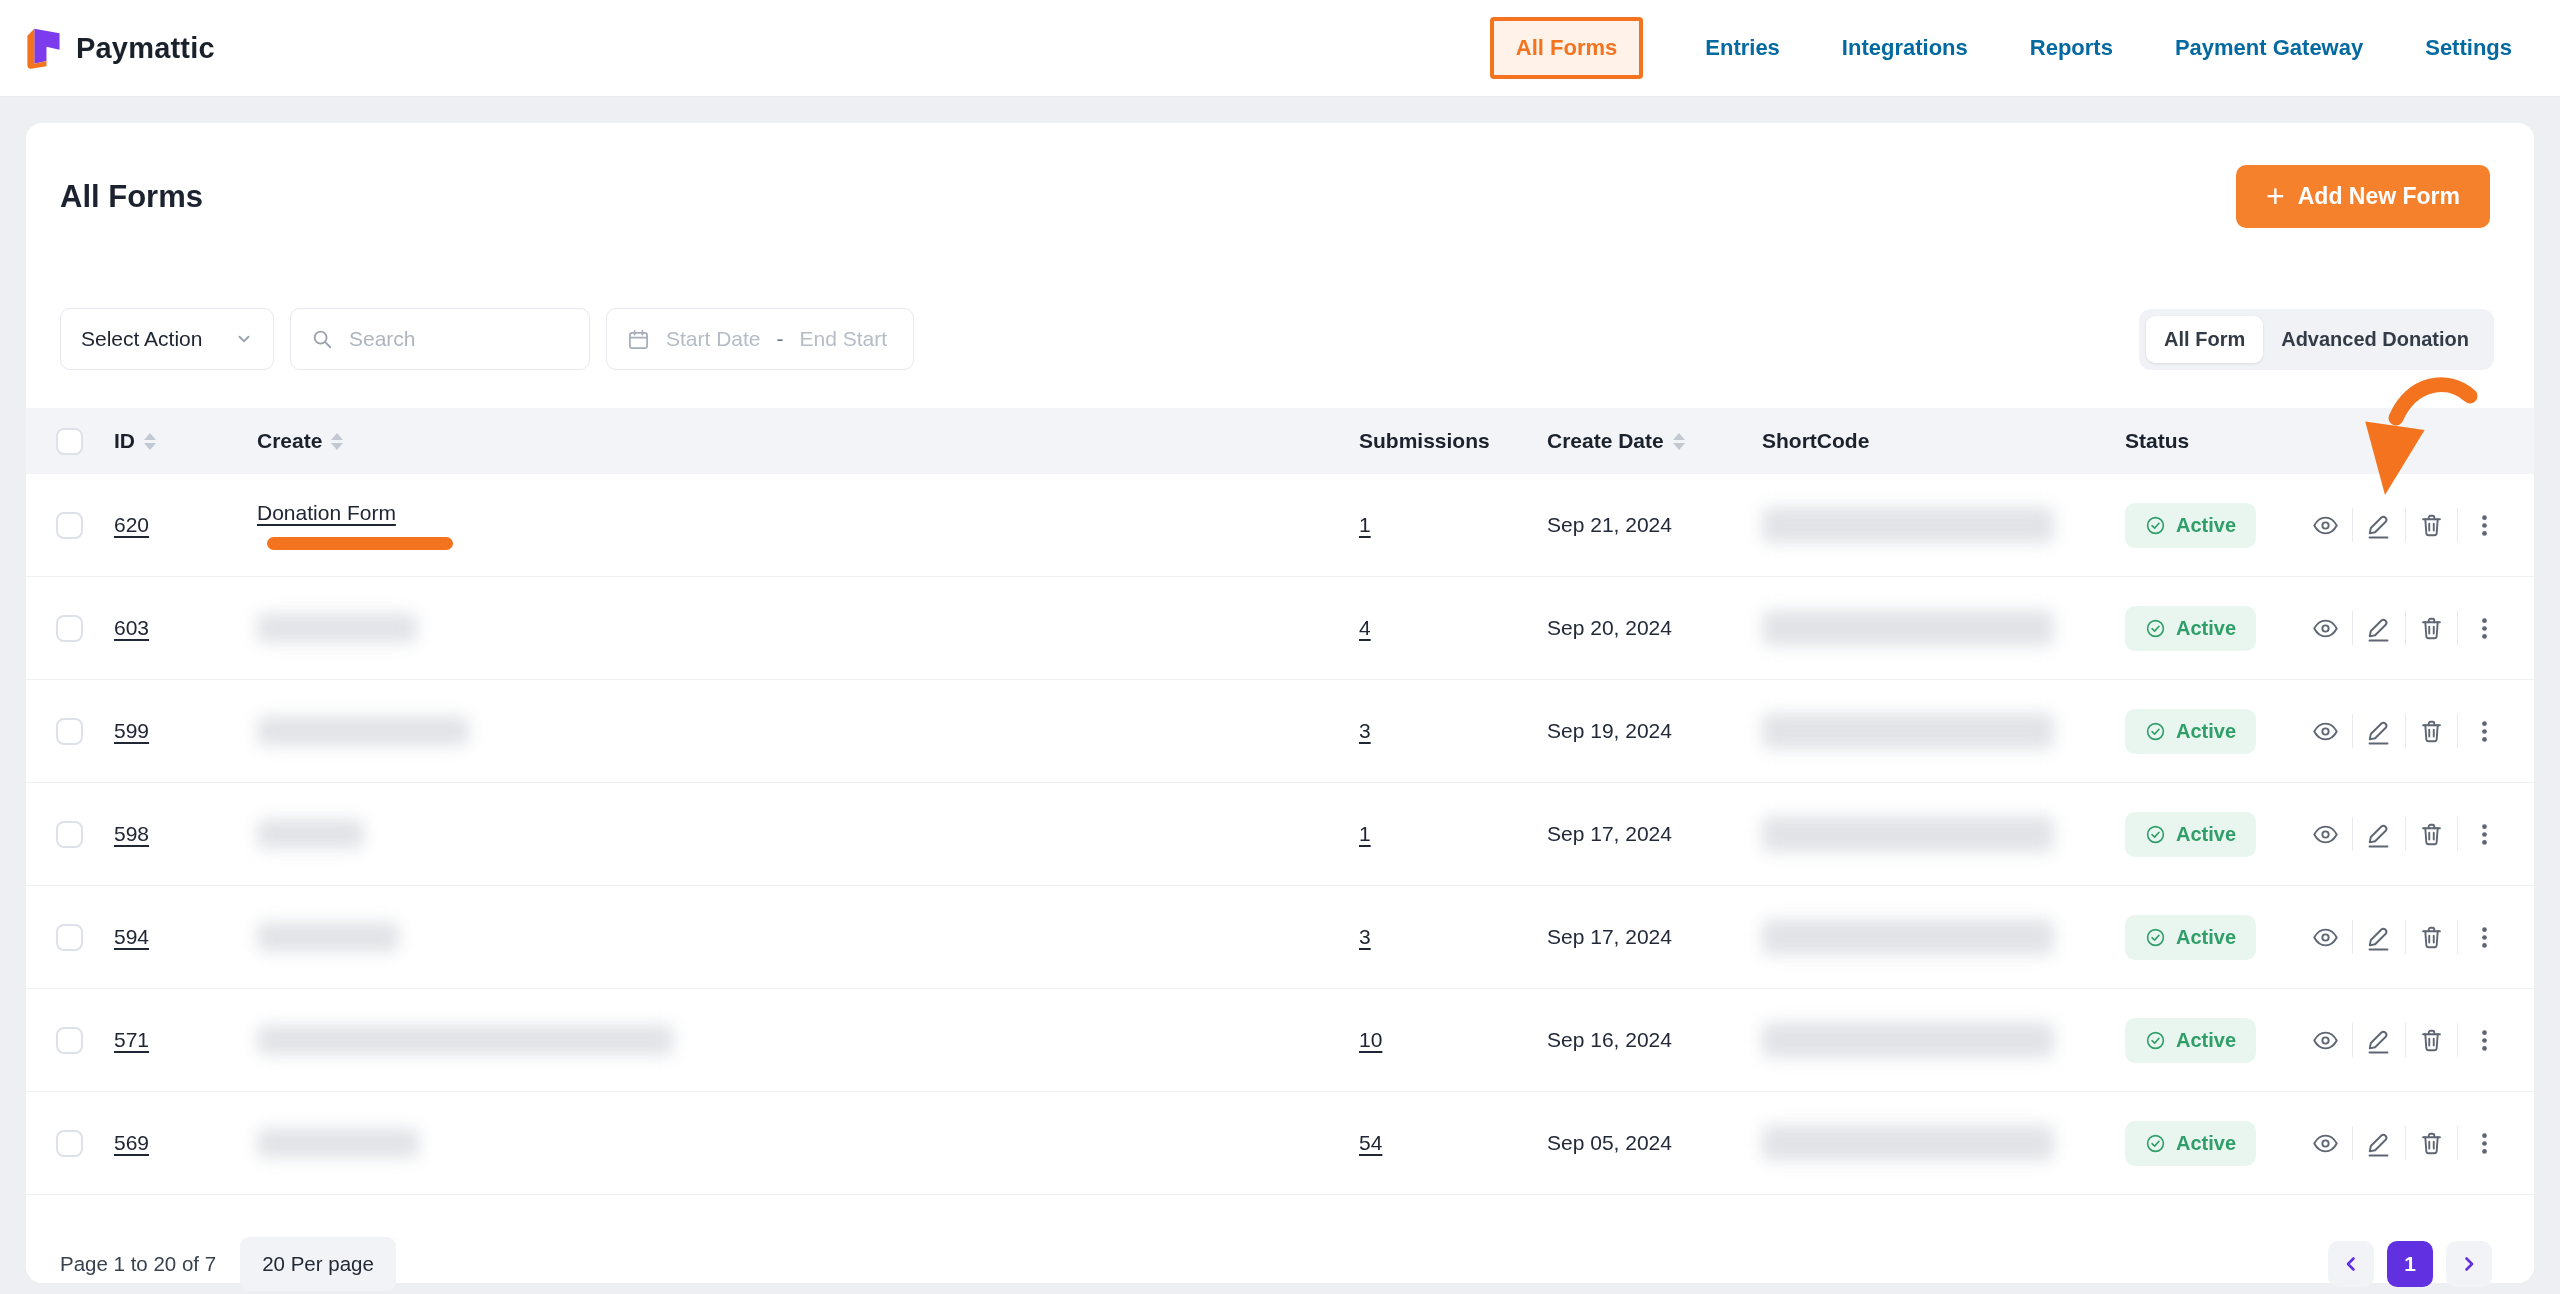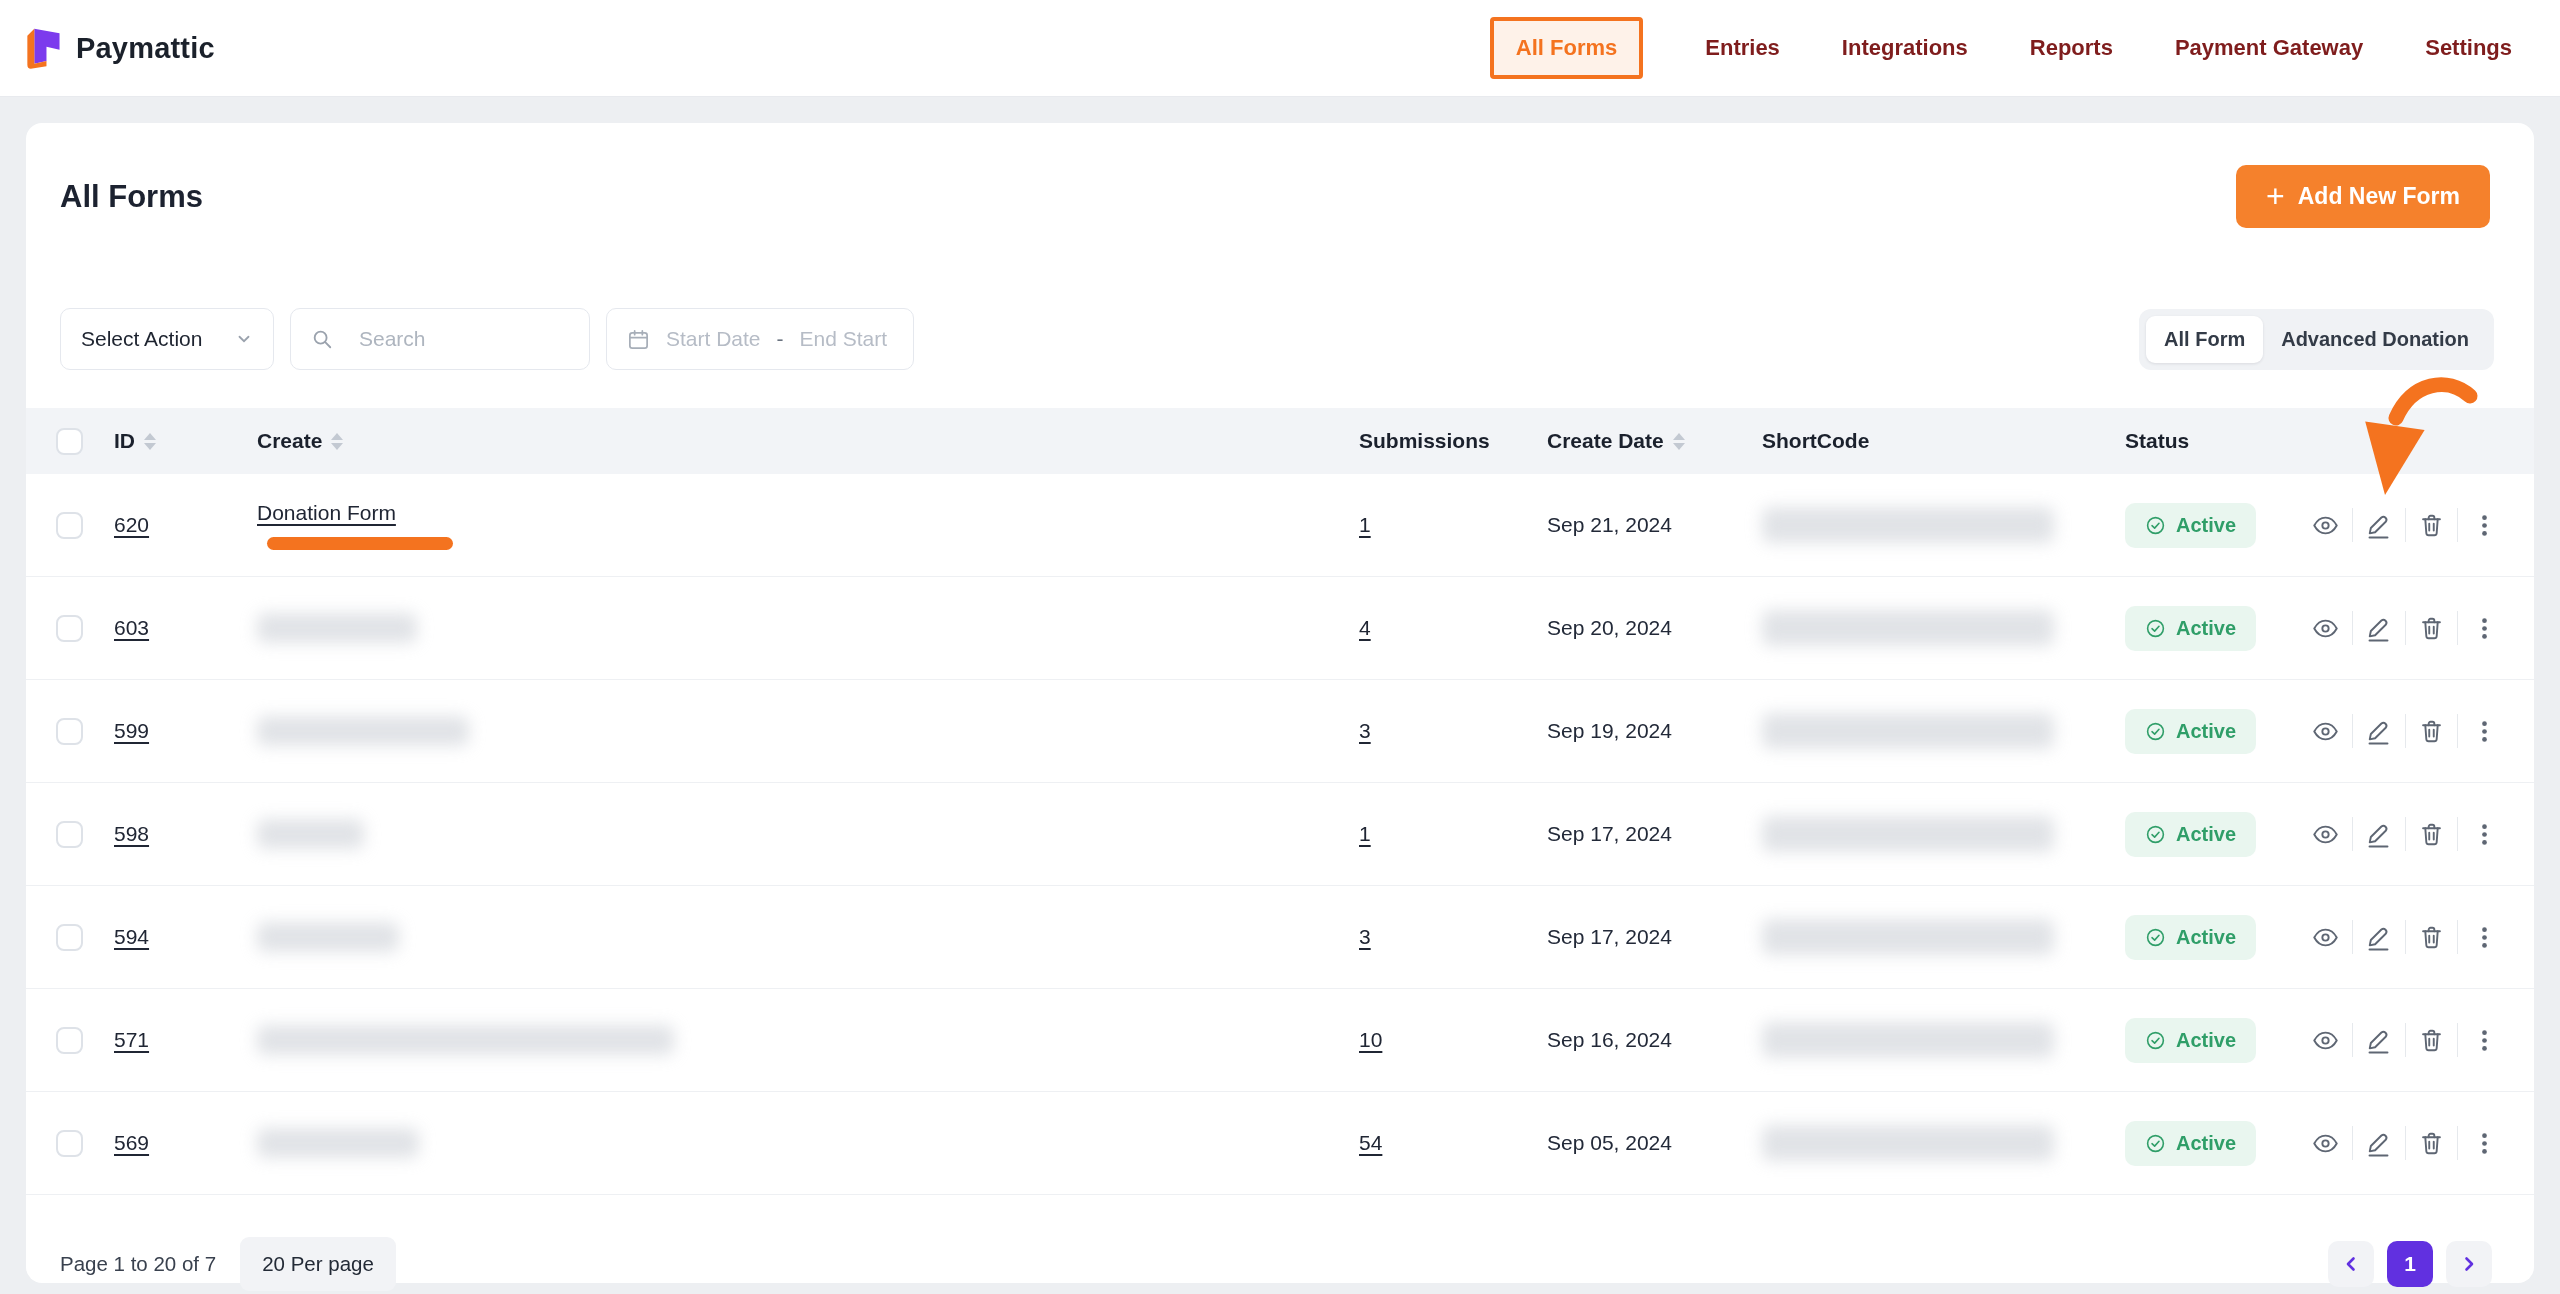--- a/index.html
+++ b/index.html
@@ -9,36 +9,36 @@
     font-family:"Liberation Sans","DejaVu Sans",sans-serif;
   }
   
   .topbar{height:97px;background:#fff;border-bottom:1px solid #E8EAEE;
     display:flex;align-items:center;justify-content:space-between;
     padding:0 48px 0 23px;box-sizing:border-box}
   .brand{display:flex;align-items:center;gap:13px}
   .brand-name{font-size:29px;font-weight:800;color:#1B212B;letter-spacing:.2px}
   .nav{display:flex;align-items:center;gap:62px;list-style:none;margin:0;padding:0}
   .nav-item{display:flex}
-  .nav-label{font-size:22px;font-weight:700;color:#7f1d1d;cursor:pointer;white-space:nowrap}
+  .nav-label{font-size:22px;font-weight:700;color:#0369a1;cursor:pointer;white-space:nowrap}
   .nav-item.active{border:4px solid #F4731F;background:#FEF2E9;border-radius:4px;padding:14px 22px}
   .nav-item.active .nav-label{color:#F4731F}
   
   .main{padding:26px 26px 0}
   .card{background:#fff;border-radius:16px;height:1160px;box-sizing:border-box;position:relative}
   .card-head{display:flex;justify-content:space-between;align-items:center;padding:42px 44px 0 34px}
   .page-title{font-size:31px;font-weight:700;color:#1C2230;margin:0}
   .add-btn{display:flex;align-items:center;gap:13px;background:#F5812C;color:#fff;border:none;
     border-radius:10px;height:63px;padding:0 30px;font-size:23px;font-weight:700;
     font-family:inherit;cursor:pointer}
   .add-btn .plus{font-size:32px;font-weight:400;line-height:0;margin-top:-2px}
   
   .filters{display:flex;align-items:center;margin-top:80px;padding:0 40px 0 34px}
   .filter-left{display:flex;align-items:center;gap:16px}
-  .control{display:flex;align-items:center;gap:24px;height:62px;border:1px solid #E5E8EE;
+  .control{display:flex;align-items:center;gap:14px;height:62px;border:1px solid #E5E8EE;
     border-radius:10px;background:#fff;box-sizing:border-box;padding:0 20px;font-size:21px}
   .select-action{width:214px;justify-content:space-between;color:#1E2430;font-weight:500;cursor:pointer}
   .search-box{width:300px}
   .search-box input{border:none;outline:none;font-size:21px;flex:1;min-width:0;
     font-family:inherit;color:#1E2430;background:transparent}
   .search-box input::placeholder{color:#AEB5BF}
   .date-box{width:308px;gap:16px;cursor:pointer}
   .ph{color:#B6BCC6}
   .toggle{margin-left:auto;background:#F0F2F5;border-radius:12px;padding:7px;display:flex;align-items:center}
   .seg{font-size:20px;font-weight:700;color:#333B47;padding:12px 18px;border-radius:9px;cursor:pointer;white-space:nowrap}

